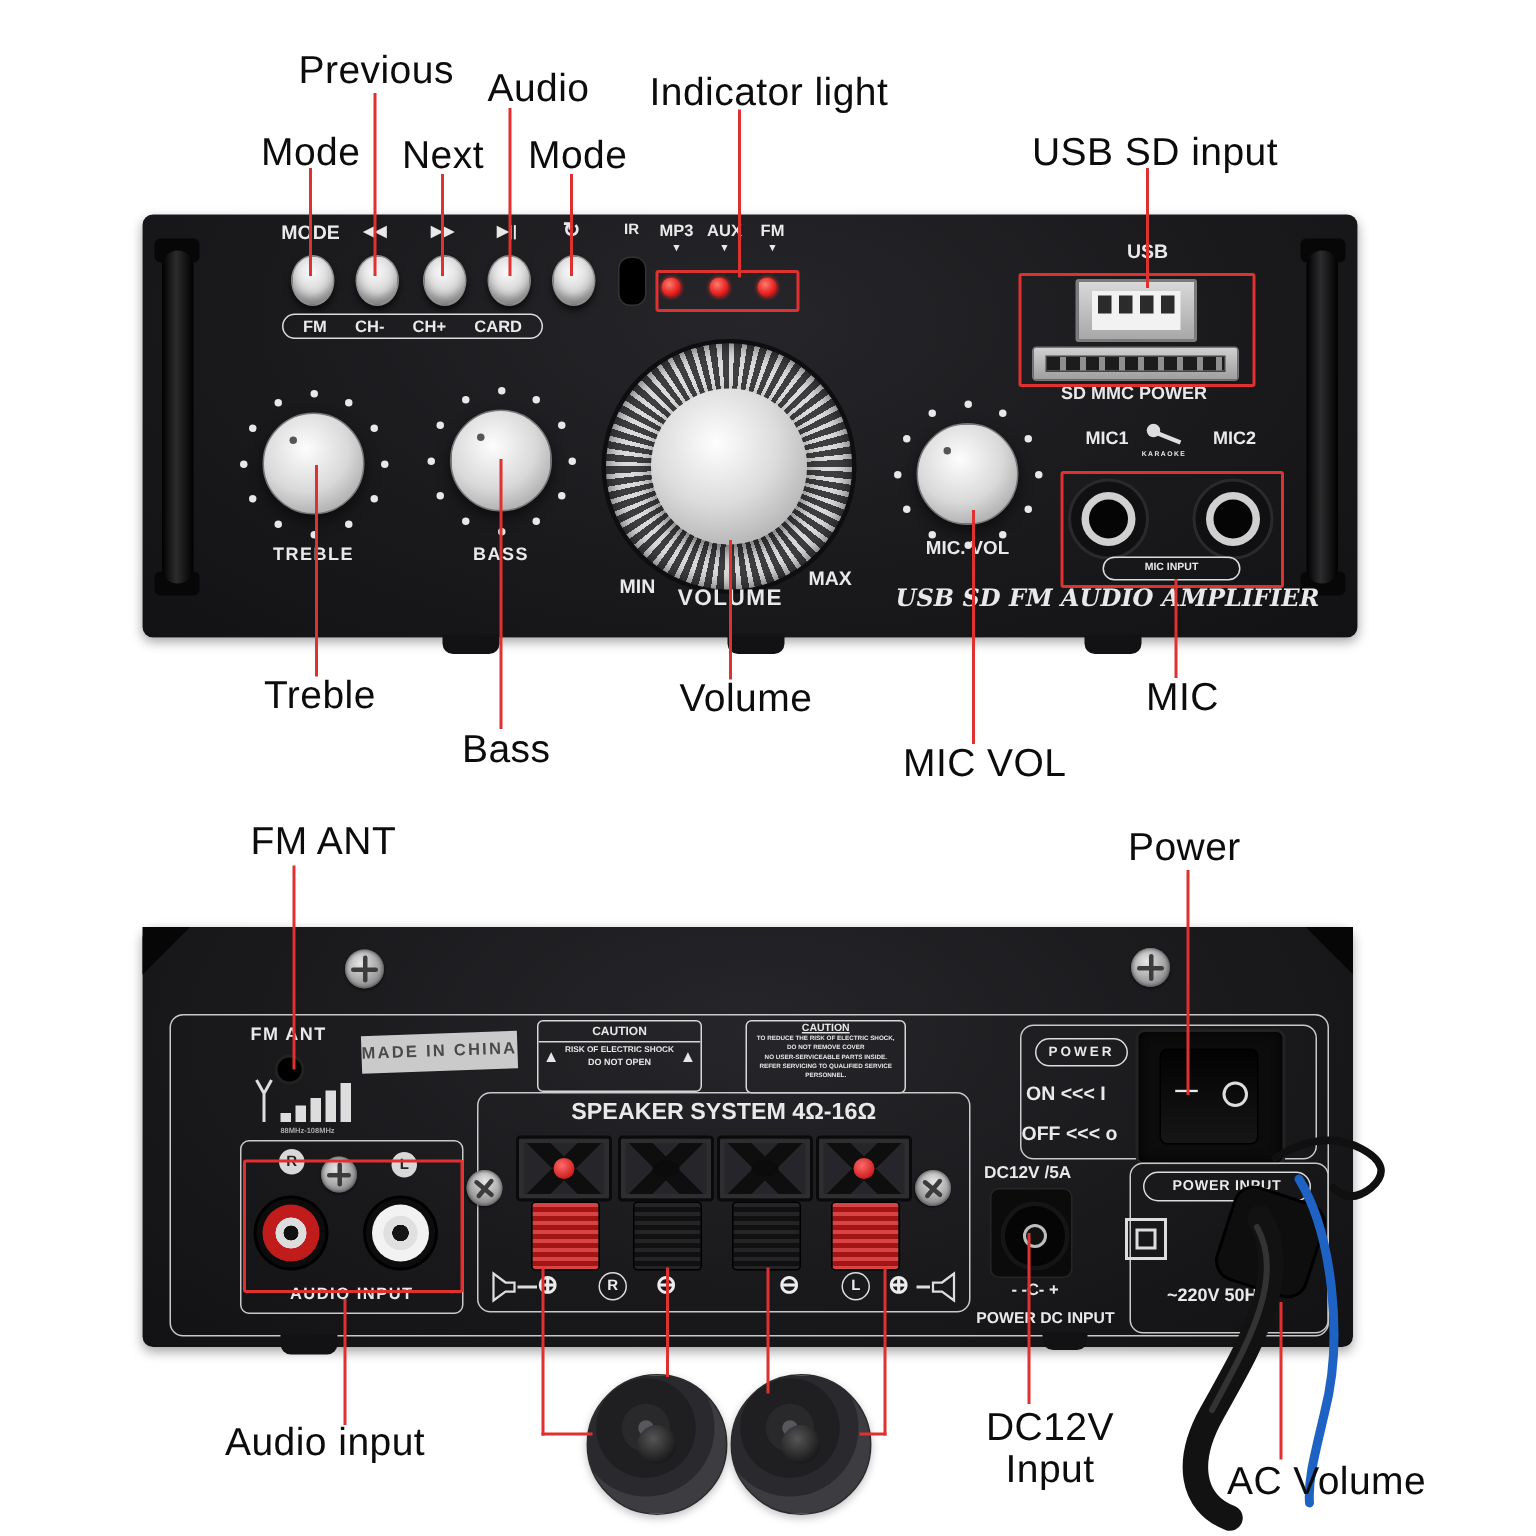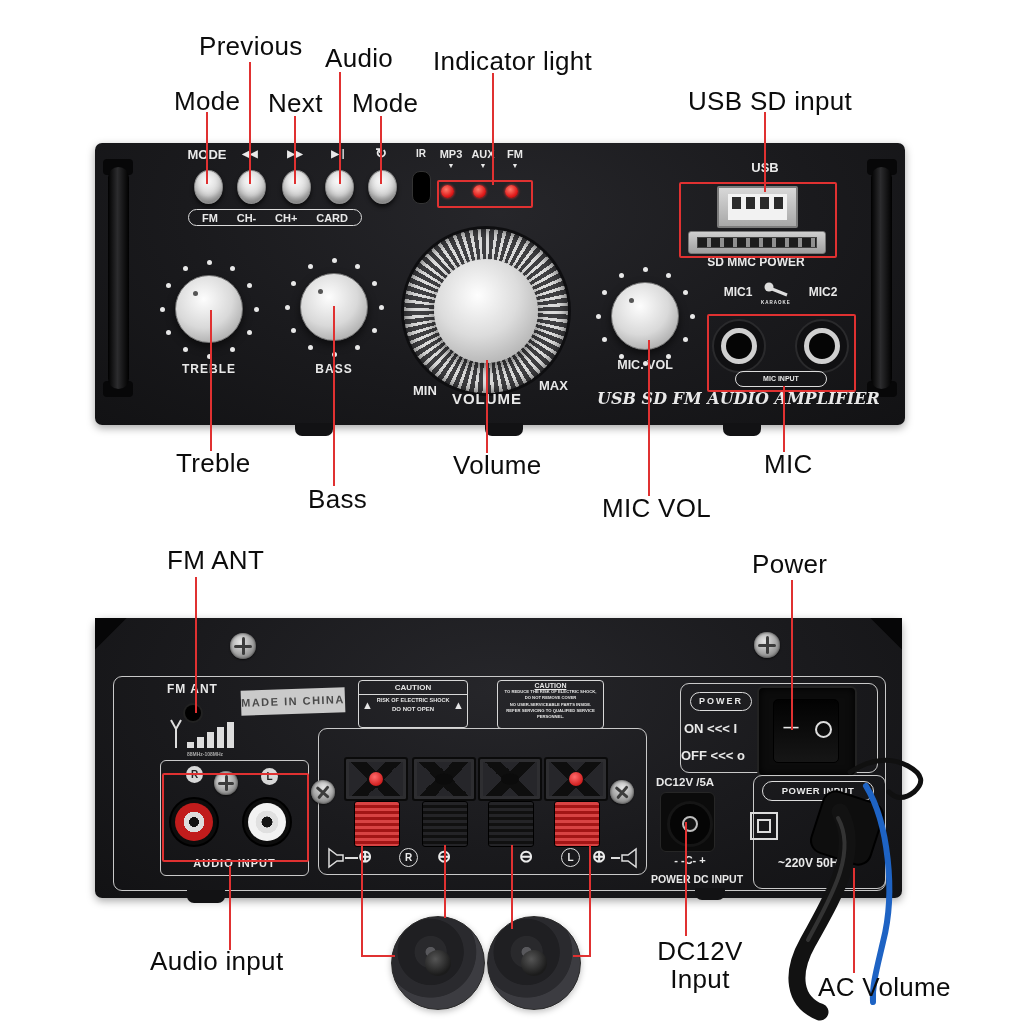--- a/index.html
+++ b/index.html
@@ -306,20 +306,21 @@
     <div class="outline" style="left:585px;top:65px;width:196px;height:88px;"></div>
     <div class="stadium" style="left:595px;top:74px;width:60px;height:17px;font-size:9px;line-height:16px;letter-spacing:2px;">POWER</div>
     <div class="wlabel" style="left:589px;top:103px;font-size:13px;">ON &lt;&lt;&lt; I</div>
     <div class="wlabel" style="left:586px;top:130px;font-size:13px;">OFF &lt;&lt;&lt; o</div>
     <div style="position:absolute;left:662px;top:68px;width:96px;height:87px;background:#0c0c0c;border:2px solid #222;border-radius:6px;box-shadow:inset 0 0 8px #000;"></div>
     <div style="position:absolute;left:678px;top:81px;width:64px;height:62px;background:linear-gradient(180deg,#020202,#161616);border:1px solid #000;border-radius:5px;"></div>
     <div class="wlabel center" style="left:688px;top:100px;width:16px;font-size:15px;">—</div>
     <div style="position:absolute;left:720px;top:103px;width:13px;height:13px;border:2px solid #ddd;border-radius:50%;"></div>
 
     <div class="outline" style="left:223px;top:110px;width:327px;height:145px;">
+      <div class="wlabel center" style="left:0;top:4px;width:100%;font-size:15.5px;">SPEAKER SYSTEM 4Ω-16Ω</div>
       <div class="term" style="left:25px;top:28px;">
           <div class="tdot red"></div>
         </div>
       <div class="term" style="left:93px;top:28px;">
           <div class="tdot blk"></div>
         </div>
       <div class="term" style="left:159px;top:28px;">
           <div class="tdot blk"></div>
         </div>
       <div class="term" style="left:225px;top:28px;">

